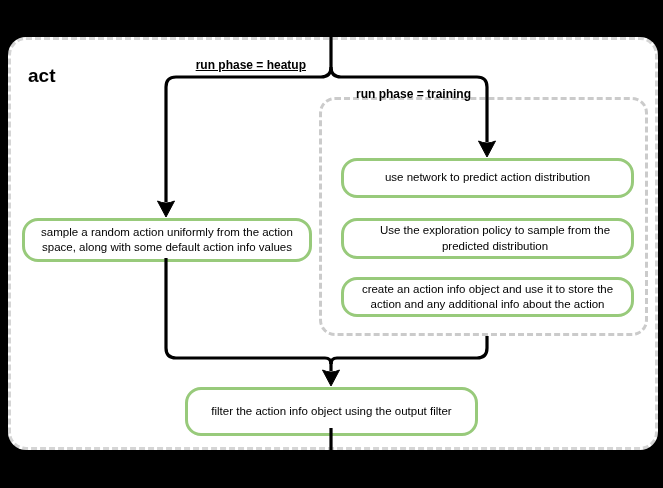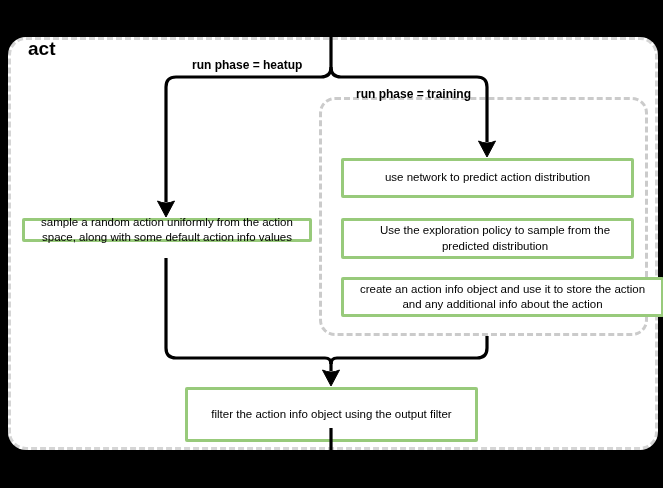--- a/index.html
+++ b/index.html
@@ -19,36 +19,36 @@
     left: 8px; top: 37px;
     width: 650px; height: 413px;
     box-sizing: border-box;
     background: #fff;
     border: 3px dashed #d5d5d5;
     border-radius: 18px;
     z-index: 1;
   }
   .act-title {
     position: absolute;
-    left: 28px; top: 38px;
+    left: 28px; top: 65px;
     font-size: 19px;
     font-weight: bold;
     color: #000;
     z-index: 3;
   }
   .branch-label {
     position: absolute;
     top: 58px;
     font-size: 12px;
     font-weight: bold;
     color: #000;
     white-space: nowrap;
     z-index: 3;
   }
-  .branch-label.heatup { left: 192px; width: 125px; text-align: left; }
+  .branch-label.heatup { left: 181px; width: 125px; text-align: right; text-decoration: underline; }
   .branch-label.training { left: 356px; margin-top: 29px; }
   .group {
     position: absolute;
     left: 319px; top: 97px;
     width: 329px; height: 239px;
     box-sizing: border-box;
     border: 3px dashed #cbcbcb;
     border-radius: 16px;
     background: transparent;
     z-index: 2;
@@ -61,36 +61,36 @@
     line-height: 23px;
     font-weight: bold;
     color: #000;
     z-index: 3;
   }
   .node {
     position: absolute;
     box-sizing: border-box;
     background: #fff;
     border: 3px solid #98ca7b;
-    border-radius: 2px;
+    border-radius: 16px;
     display: flex;
     align-items: center;
     justify-content: center;
     text-align: center;
     font-size: 11.5px;
     line-height: 1.32;
     color: #000;
     padding: 2px 10px;
     z-index: 3;
   }
-  #node-sample  { left: 22px;  top: 218px; width: 290px; height: 24px; }
+  #node-sample  { left: 22px;  top: 218px; width: 290px; height: 44px; }
   #node-predict { left: 341px; top: 158px; width: 293px; height: 40px; }
   #node-explore { left: 341px; top: 218px; width: 293px; height: 41px; padding-left: 25px; }
-  #node-create  { left: 341px; top: 277px; width: 323px; height: 40px; }
-  #node-filter  { left: 185px; top: 387px; width: 293px; height: 55px; }
+  #node-create  { left: 341px; top: 277px; width: 293px; height: 40px; }
+  #node-filter  { left: 185px; top: 387px; width: 293px; height: 49px; }
   svg.wires {
     position: absolute;
     left: 0; top: 0;
     width: 663px; height: 488px;
     z-index: 5;
     pointer-events: none;
   }
   svg.wires .wire {
     fill: none;
     stroke: #000;

